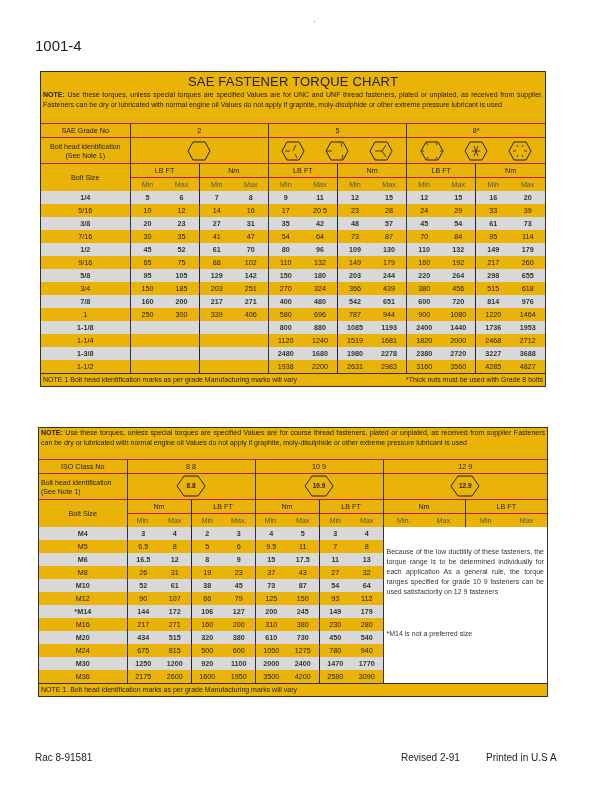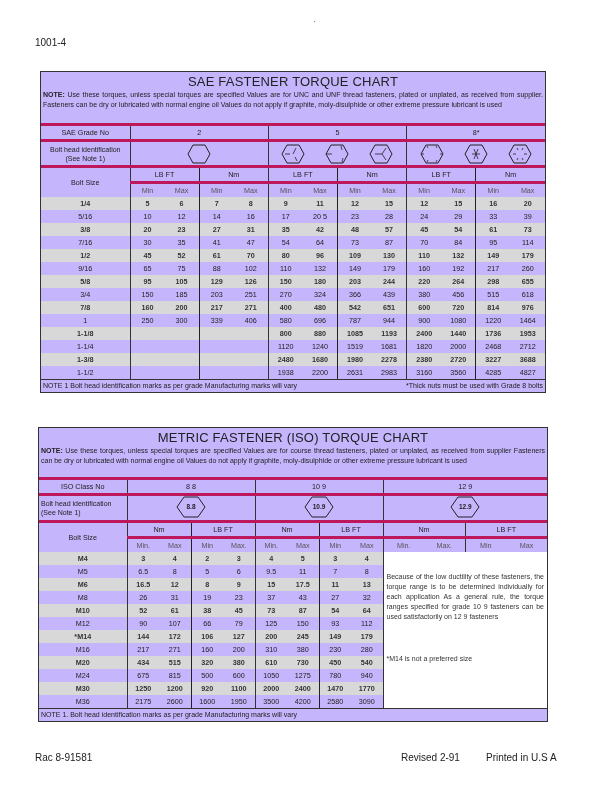--- a/index.html
+++ b/index.html
@@ -1,25 +1,25 @@
 <!DOCTYPE html>
 <html><head>
 <meta charset="utf-8">
 <style>
   html, body { margin:0; padding:0; background:#fff; }
   body { width:612px; height:792px; position:relative; font-family:"Liberation Sans", sans-serif; color:#222; overflow:hidden; }
-  .pagenum { position:absolute; left:35px; top:37px; font-size:10px; }
+  .pagenum { position:absolute; left:35px; top:37px; font-size:15px; }
   .dot { position:absolute; left:314px; top:21px; width:1px; height:1px; background:#888; }
-  .chart { position:absolute; border:1px solid #333; background:#c4b5fd; }
+  .chart { position:absolute; border:1px solid #333; background:#eab308; }
   .title { text-align:center; font-size:13px; letter-spacing:0.2px; }
   .note { font-size:7px; line-height:10px; padding:0 2px; text-align:justify; }
   .note b { font-weight:bold; }
   table { border-collapse:collapse; width:100%; table-layout:fixed; font-size:7.2px; }
   td { text-align:center; padding:0; height:13px; border:none; }
-  .hdr td { border-top:3px solid #be185d; }
+  .hdr td { border-top:1px solid #be185d; }
   .vl { border-left:1px solid #333; }
   .vlt { border-left:1.4px solid #222; }
   tr.sh td { background:#d8d8d8; background-image:radial-gradient(#bbb 0.6px, transparent 0.7px); background-size:2px 2px; font-weight:bold; color:#333; }
   tr.sh td.nos { background:#fff; background-image:none; }
   .foot { font-size:7px; border-top:1px solid #333; height:12px; line-height:12px; padding:0 2px; display:flex; justify-content:space-between; }
   .hex { display:inline-block; vertical-align:middle; margin:0 9px; }
   .sidetxt { font-size:7px; line-height:10px; text-align:justify; padding:0 3px; vertical-align:middle; }
   .bottom { position:absolute; top:752px; font-size:10px; }
 </style>
 </head>
@@ -221,21 +221,21 @@
           <td class="vl">160</td>
           <td>192</td>
           <td class="vlt">217</td>
           <td>260</td>
         </tr>
         <tr class="sh">
           <td>5/8</td>
           <td class="vl">95</td>
           <td>105</td>
           <td class="vlt">129</td>
-          <td>126</td>
+          <td>142</td>
           <td class="vl">150</td>
           <td>180</td>
           <td class="vlt">203</td>
           <td>244</td>
           <td class="vl">220</td>
           <td>264</td>
           <td class="vlt">298</td>
           <td>655</td>
         </tr>
         <tr>
@@ -345,21 +345,20 @@
         </tr>
       </tbody>
   </table>
   <div class="foot">
     <span>NOTE 1  Bolt head identification marks as per grade  Manufacturing marks will vary</span>
     <span>*Thick nuts must be used with Grade 8 bolts</span>
   </div>
 </div>
 
 <div class="chart" id="metric" style="left:38px; top:427px; width:508px;">
-  <div class="title" style="height:18px; line-height:20px;">METRIC FASTENER (ISO) TORQUE CHART</div>
   <div class="note" style="height:31px;"><b>NOTE:</b><span> Use these torques, unless special torques are specified  Values are for course thread fasteners, plated or unplated, as received from supplier  Fasteners can be dry or lubricated with normal engine oil  Values do not apply if graphite, moly-disulphide or other extreme pressure lubricant is used</span></div>
   <table>
     <colgroup>
       <col style="width:88px">
       <col style="width:32px">
         <col style="width:32px">
         <col style="width:32px">
         <col style="width:32px">
       <col style="width:32px">
         <col style="width:32px">

